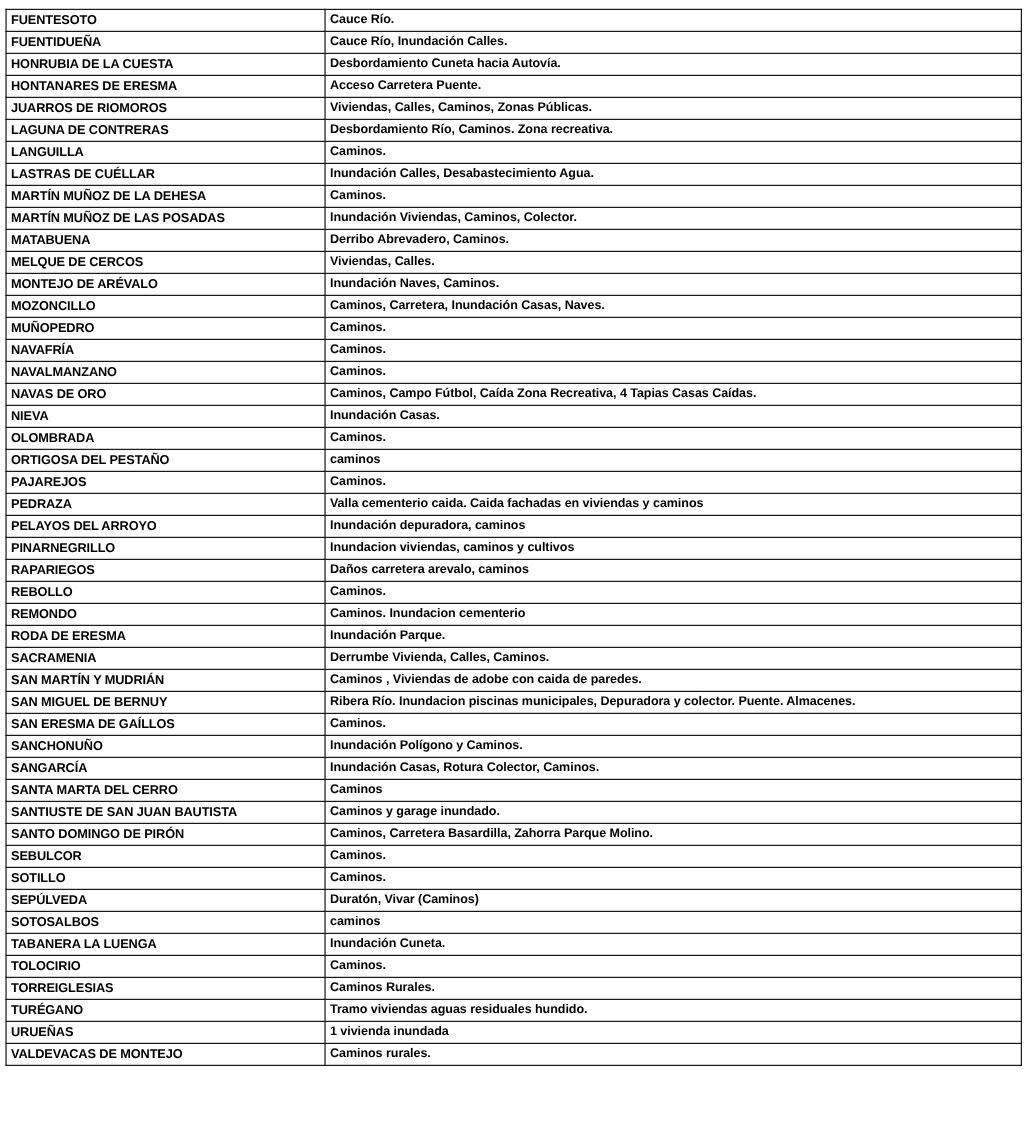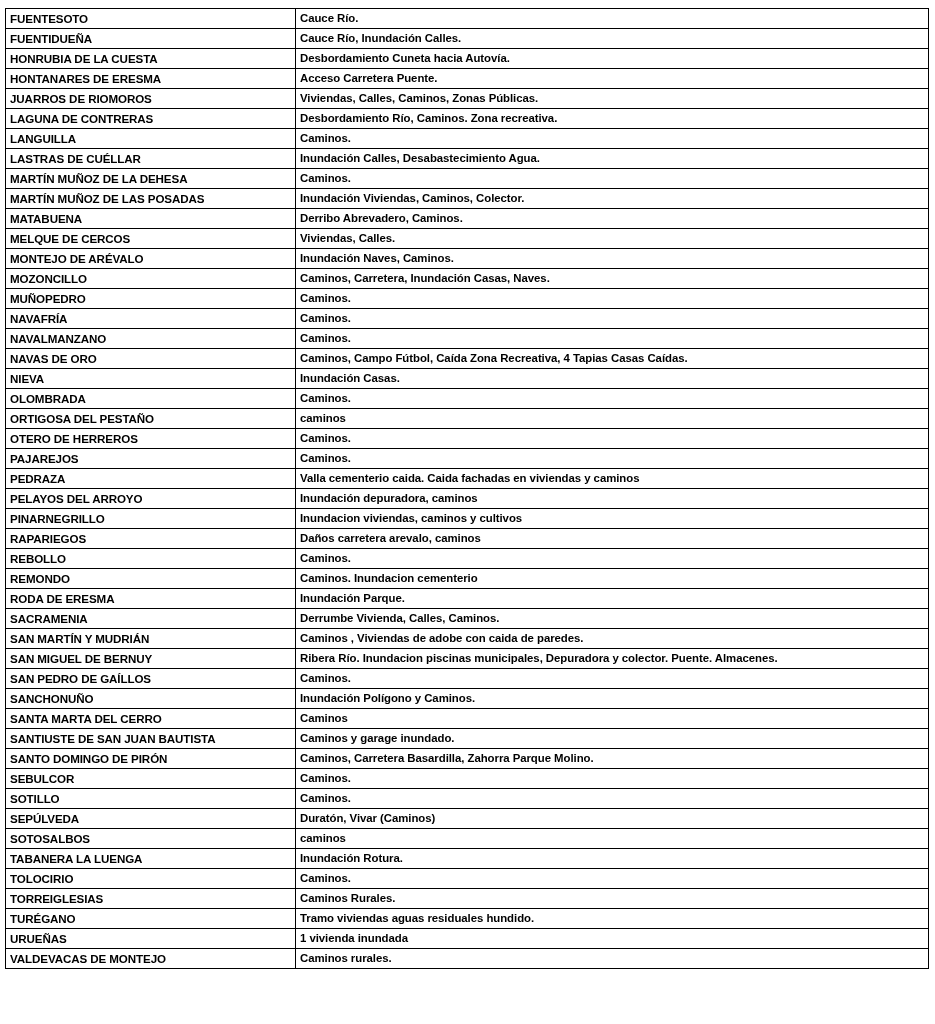--- a/index.html
+++ b/index.html
@@ -144,24 +144,20 @@
         </tr>
         <tr>
           <td class="municipality-cell">OLOMBRADA</td>
           <td class="damage-cell">Caminos.</td>
         </tr>
         <tr>
           <td class="municipality-cell">ORTIGOSA DEL PESTAÑO</td>
           <td class="damage-cell">caminos</td>
         </tr>
         <tr>
-          <td class="municipality-cell">OTERO DE HERREROS</td>
-          <td class="damage-cell">Caminos.</td>
-        </tr>
-        <tr>
           <td class="municipality-cell">PAJAREJOS</td>
           <td class="damage-cell">Caminos.</td>
         </tr>
         <tr>
           <td class="municipality-cell">PEDRAZA</td>
           <td class="damage-cell">Valla cementerio caida. Caida fachadas en viviendas y caminos</td>
         </tr>
         <tr>
           <td class="municipality-cell">PELAYOS DEL ARROYO</td>
           <td class="damage-cell">Inundación depuradora, caminos</td>
@@ -192,28 +188,32 @@
         </tr>
         <tr>
           <td class="municipality-cell">SAN MARTÍN Y MUDRIÁN</td>
           <td class="damage-cell">Caminos , Viviendas de adobe con caida de paredes.</td>
         </tr>
         <tr>
           <td class="municipality-cell">SAN MIGUEL DE BERNUY</td>
           <td class="damage-cell">Ribera Río. Inundacion piscinas municipales, Depuradora y colector. Puente. Almacenes.</td>
         </tr>
         <tr>
-          <td class="municipality-cell">SAN PEDRO DE GAÍLLOS</td>
+          <td class="municipality-cell">SAN ERESMA DE GAÍLLOS</td>
           <td class="damage-cell">Caminos.</td>
         </tr>
         <tr>
           <td class="municipality-cell">SANCHONUÑO</td>
           <td class="damage-cell">Inundación Polígono y Caminos.</td>
         </tr>
         <tr>
+          <td class="municipality-cell">SANGARCÍA</td>
+          <td class="damage-cell">Inundación Casas, Rotura Colector, Caminos.</td>
+        </tr>
+        <tr>
           <td class="municipality-cell">SANTA MARTA DEL CERRO</td>
           <td class="damage-cell">Caminos</td>
         </tr>
         <tr>
           <td class="municipality-cell">SANTIUSTE DE SAN JUAN BAUTISTA</td>
           <td class="damage-cell">Caminos y garage inundado.</td>
         </tr>
         <tr>
           <td class="municipality-cell">SANTO DOMINGO DE PIRÓN</td>
           <td class="damage-cell">Caminos, Carretera Basardilla, Zahorra Parque Molino.</td>
@@ -229,21 +229,21 @@
         <tr>
           <td class="municipality-cell">SEPÚLVEDA</td>
           <td class="damage-cell">Duratón, Vivar (Caminos)</td>
         </tr>
         <tr>
           <td class="municipality-cell">SOTOSALBOS</td>
           <td class="damage-cell">caminos</td>
         </tr>
         <tr>
           <td class="municipality-cell">TABANERA LA LUENGA</td>
-          <td class="damage-cell">Inundación Rotura.</td>
+          <td class="damage-cell">Inundación Cuneta.</td>
         </tr>
         <tr>
           <td class="municipality-cell">TOLOCIRIO</td>
           <td class="damage-cell">Caminos.</td>
         </tr>
         <tr>
           <td class="municipality-cell">TORREIGLESIAS</td>
           <td class="damage-cell">Caminos Rurales.</td>
         </tr>
         <tr>

